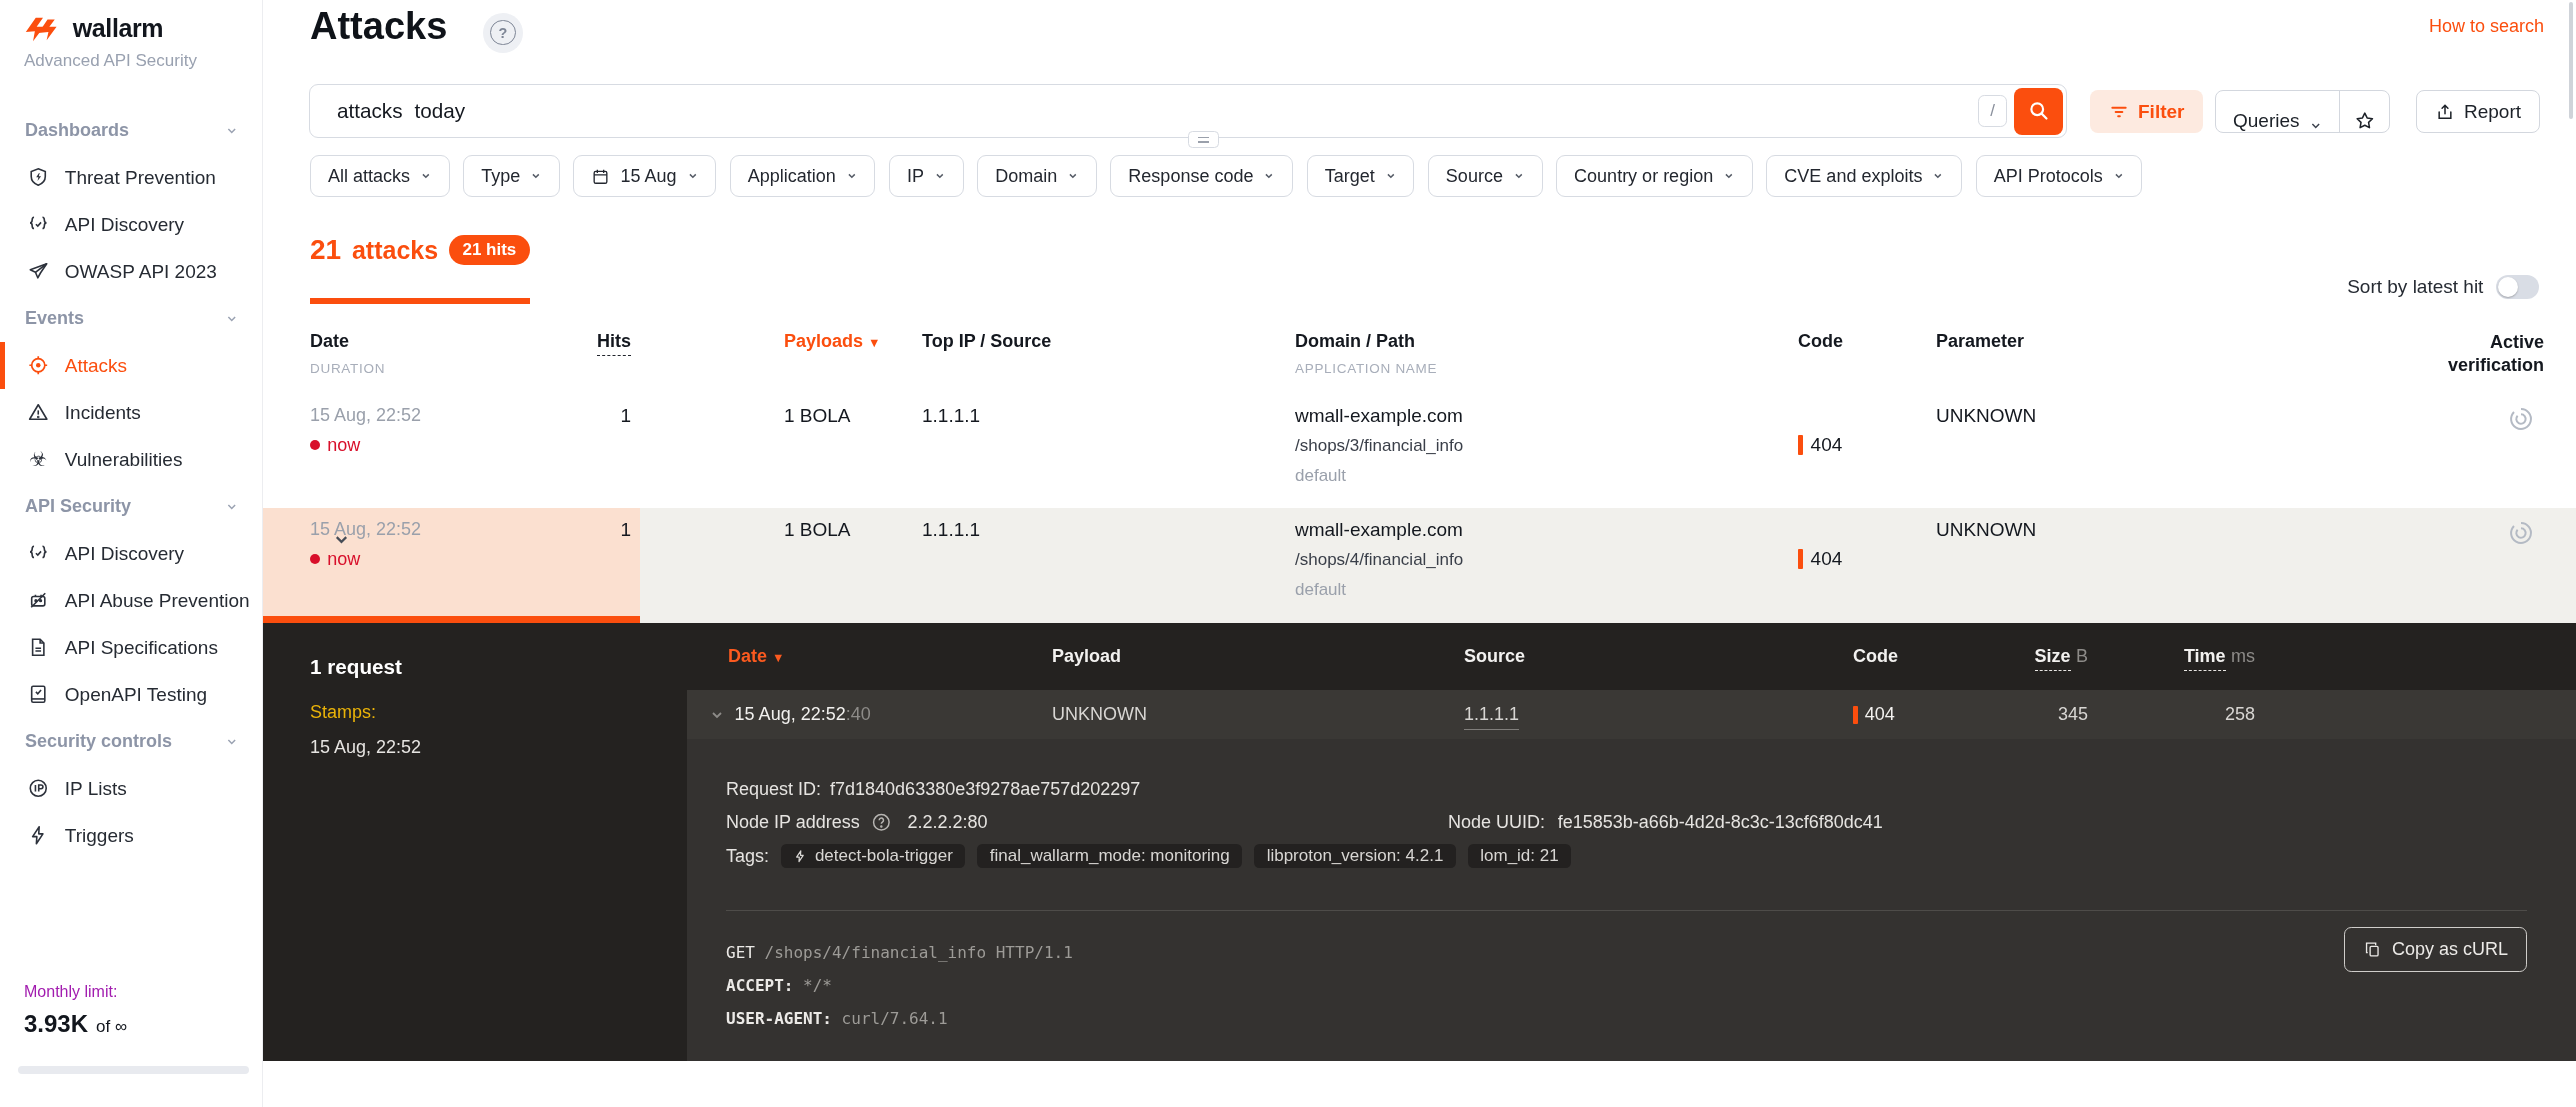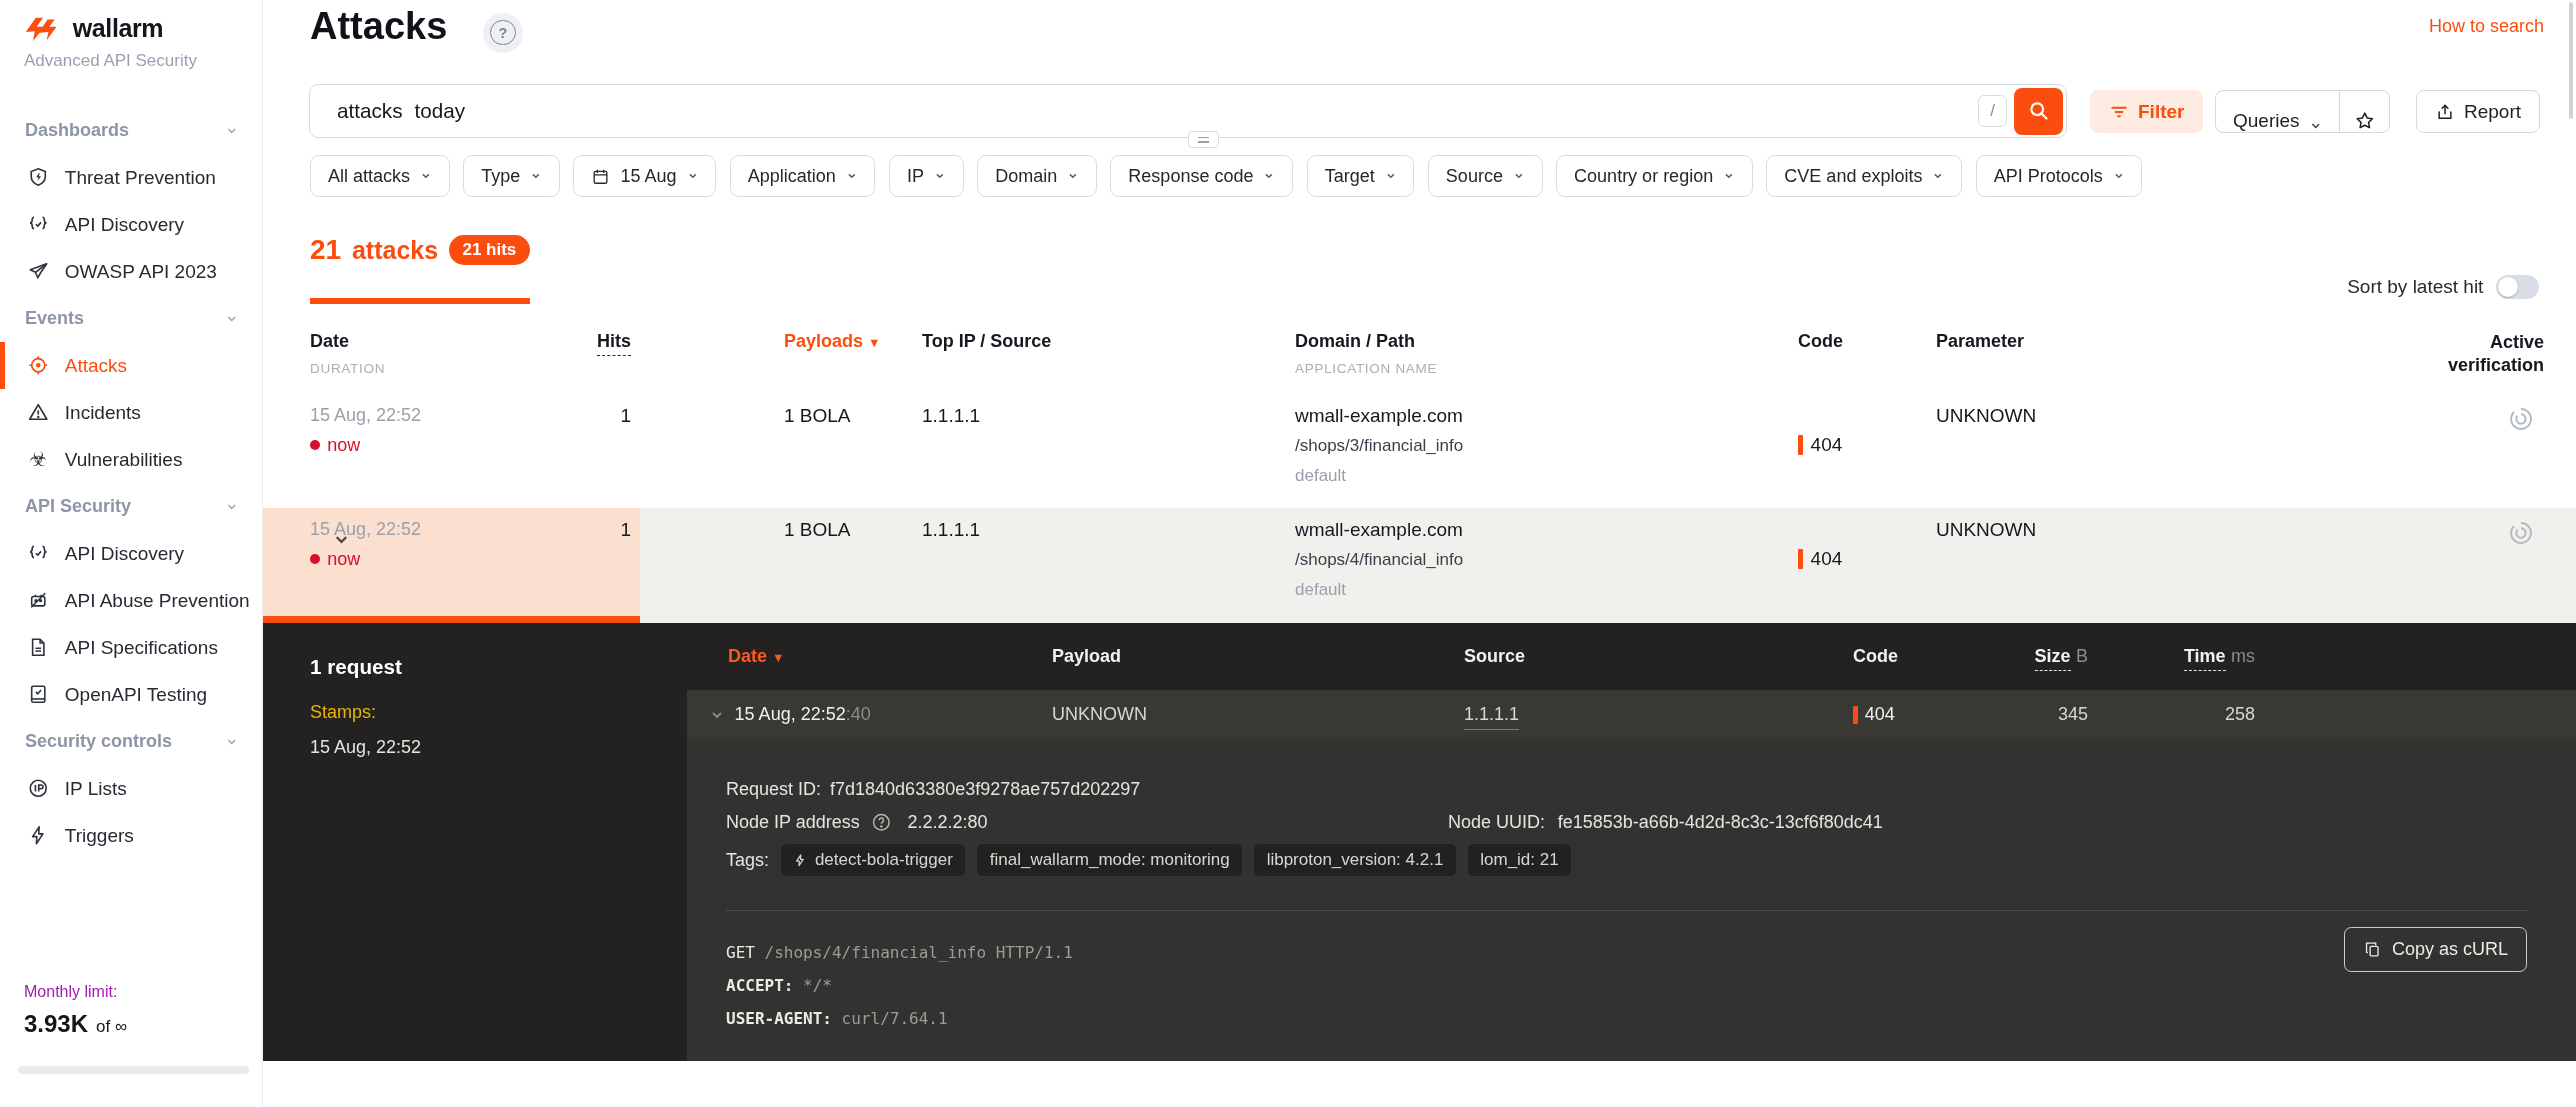--- a/index.html
+++ b/index.html
@@ -119,21 +119,21 @@
   .rr-date .w{color:#f2f1ef;}
   .rr-sec{color:#8d8b88;}
   .rr-src{justify-self:start;border-bottom:1.8px solid #807e7b;padding-bottom:4.5px;cursor:pointer;}
   .rr-code{display:flex;align-items:center;gap:7.2px;color:#f2f1ef;}
   .code-bar-s{width:4.5px;height:18px;background:#fb4e0e;border-radius:0.9px;}
   .detail-line{position:absolute;font-size:18px;color:#e6e4e1;display:flex;align-items:center;}
   .dl-reqid{left:464px;top:156px;gap:9px;}
   .dl-node{left:464px;top:189px;gap:10.8px;}
   .dl-uuid{left:1186px;top:189px;gap:12.6px;}
   .dl-tags{left:464px;top:221px;gap:11.7px;}
-  .tag{background:#232120;border-radius:5.4px;height:32px;display:flex;align-items:center;gap:7.2px;
+  .tag{background:#232120;border-radius:5.4px;height:24px;display:flex;align-items:center;gap:7.2px;
        padding:0 12.6px;font-size:17px;color:#d8d6d3;justify-content:center;}
   .divider{position:absolute;left:464px;right:49px;top:287px;height:0.9px;background:#4e4c49;}
   .code-block{position:absolute;left:464px;top:313px;font-family:"DejaVu Sans Mono",monospace;
               font-size:16px;line-height:33px;}
   .ck{color:#eceae7;font-weight:700;}
   .cm{color:#eceae7;}
   .cv{color:#9d9b97;}
   .copy-btn{position:absolute;right:49px;top:304px;height:45px;display:flex;align-items:center;gap:10px;
             padding:0 18px;border:1.3px solid #cfcdca;border-radius:7.2px;font-size:18px;color:#eceae7;
             cursor:pointer;box-sizing:border-box;}

